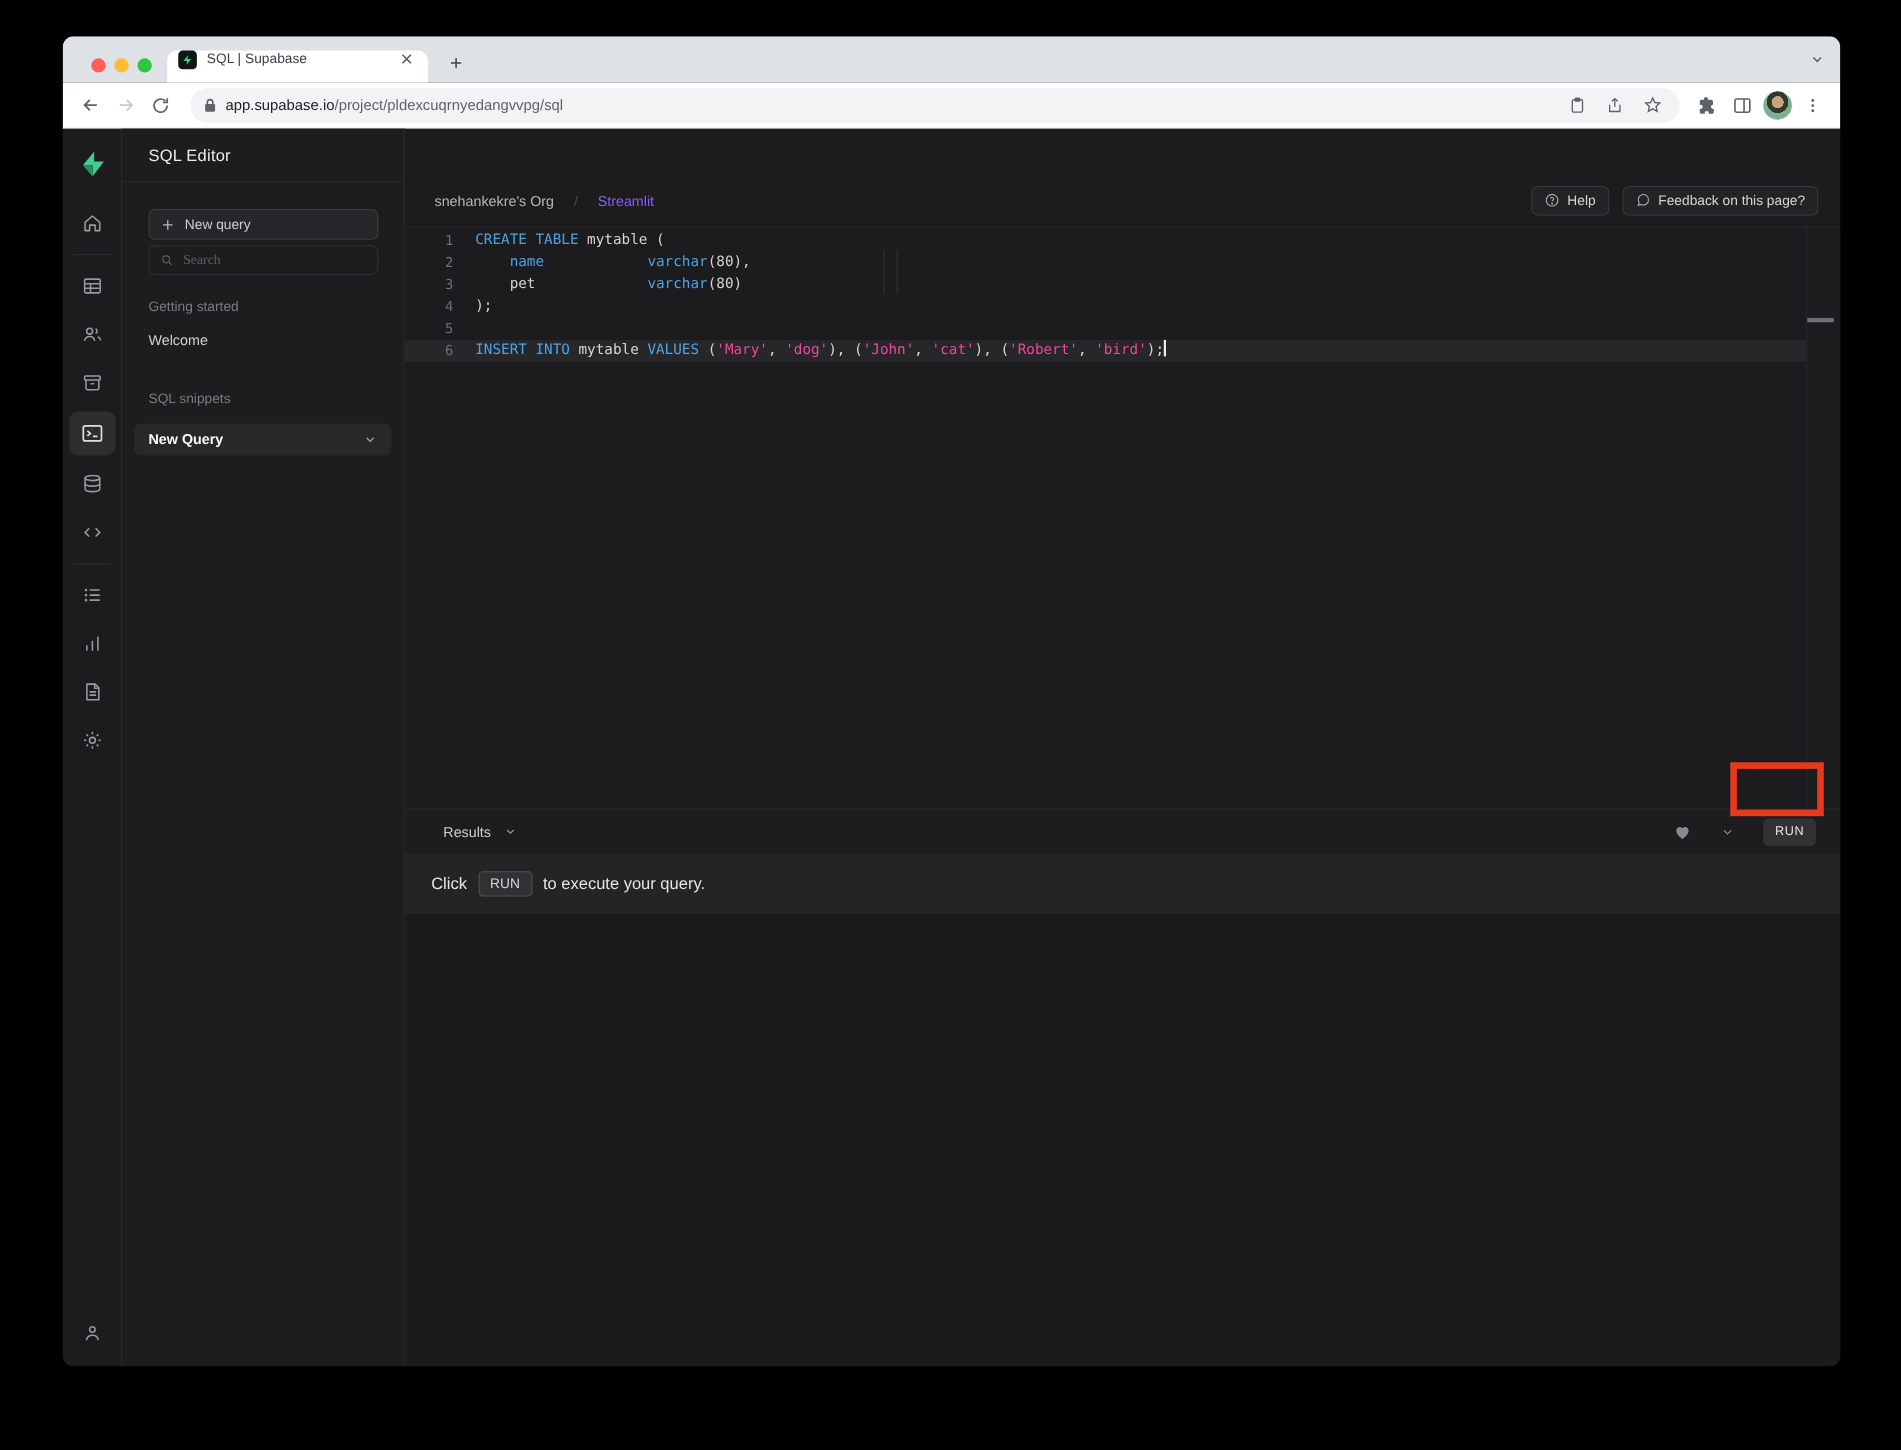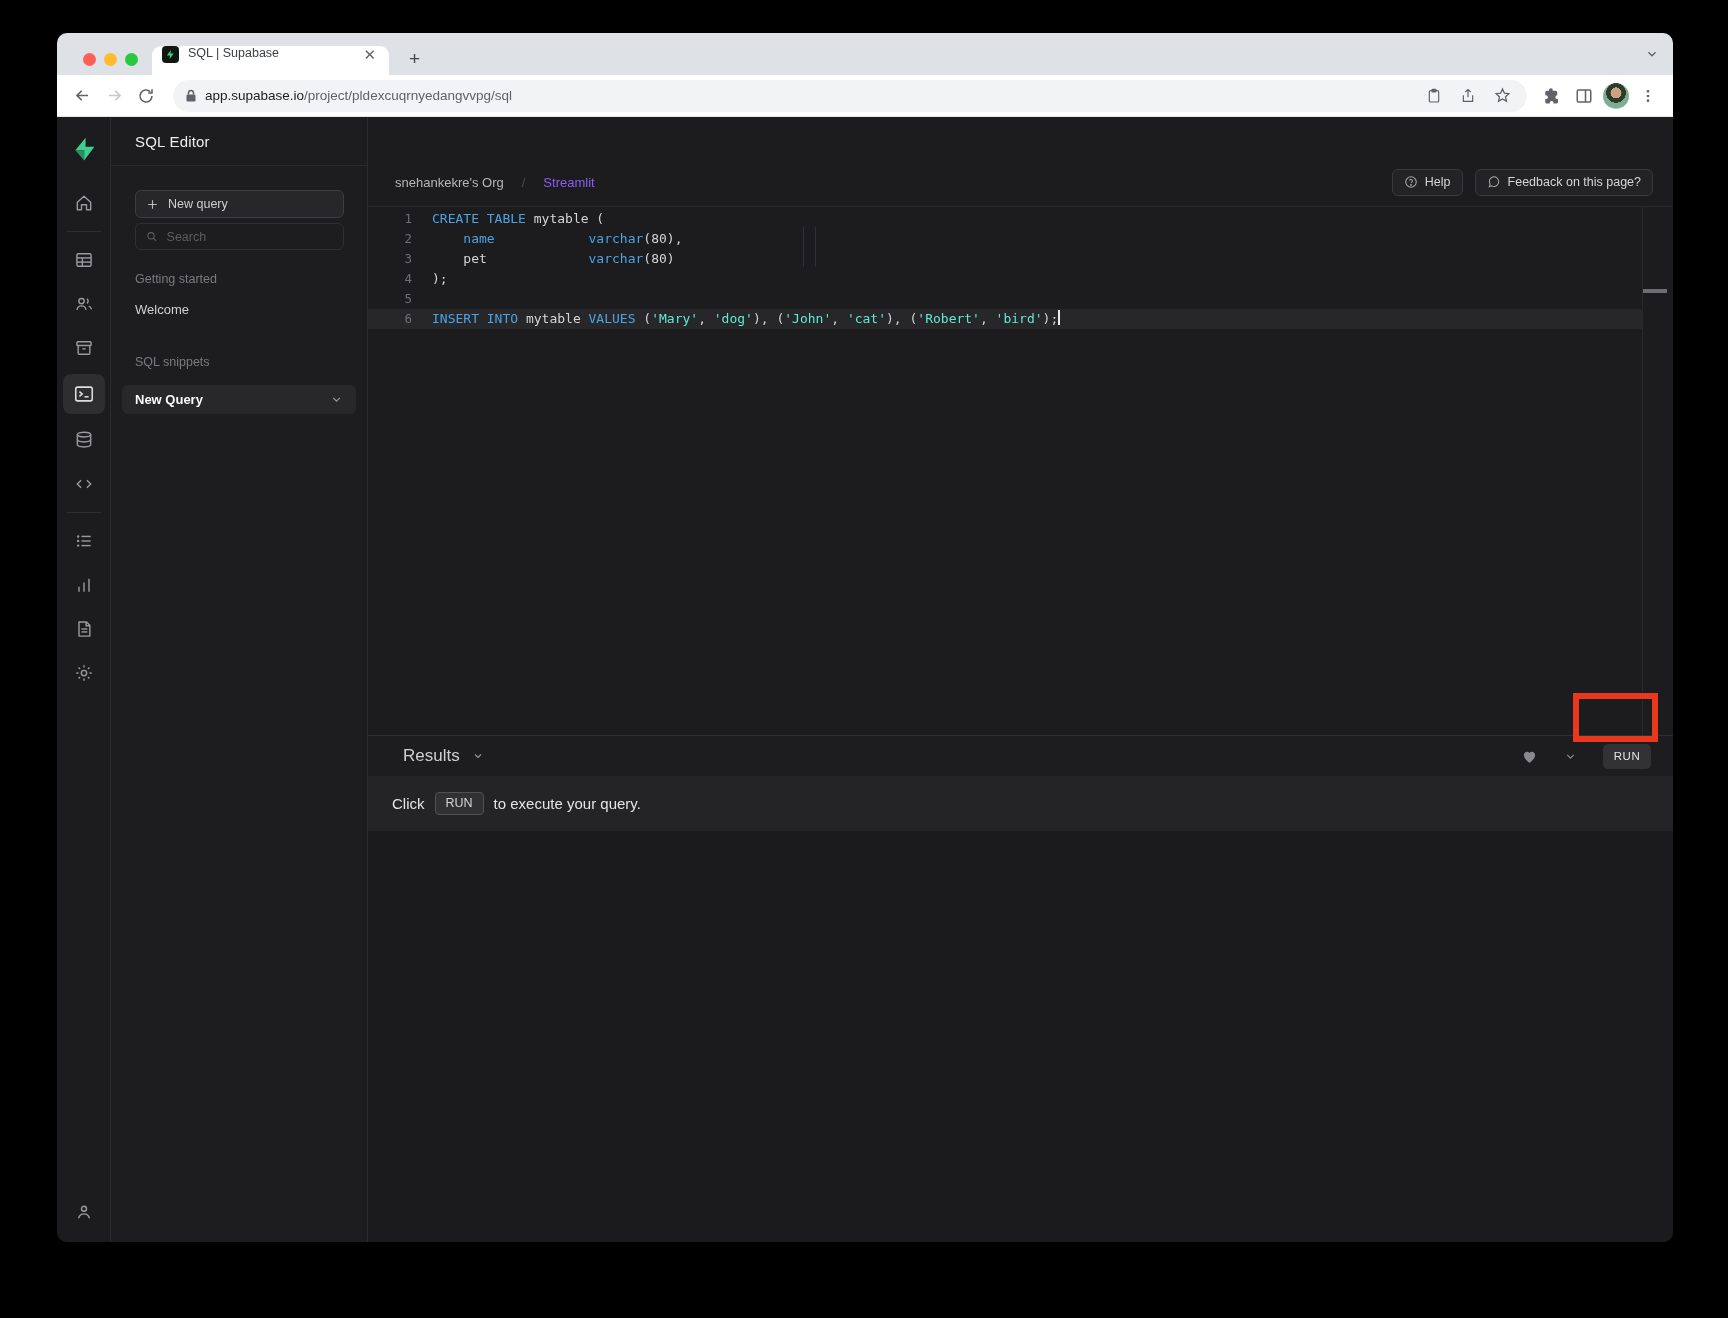--- a/index.html
+++ b/index.html
@@ -42,49 +42,49 @@
   .rail-spacer { flex:1; }
   .rail-bottom { margin-bottom:12px; }
 
   .panel { width:257px; flex:none; border-right:1px solid #2b2b2e; display:flex; flex-direction:column; background:#1d1d1f; }
   .panel-header { height:49px; flex:none; border-bottom:1px solid #2b2b2e; display:flex; align-items:center; padding:0 24px;
                   font-size:15px; color:#ececee; letter-spacing:.2px; }
   .panel-body { padding:24px 23px 0 24px; }
   .btn-newquery { width:100%; height:28px; background:#27272a; border:1px solid #3e3e42; border-radius:6px;
                   display:flex; align-items:center; gap:9px; padding:0 10px; color:#cfcfd1; font-size:12.5px; margin-bottom:5px; }
   .search-box { width:100%; height:27px; border:1px solid #303034; border-radius:6px; display:flex; align-items:center; gap:9px; padding:0 10px; margin-bottom:22px; }
-  .search-box input { background:transparent; border:none; outline:none; color:#9a9a9e; font-size:12.5px; width:100%; font-family:Liberation Sans, sans-serif; }
+  .search-box input { background:transparent; border:none; outline:none; color:#9a9a9e; font-size:12.5px; width:100%; font-family:Liberation Serif, serif; }
   .search-box input::placeholder { color:#5d5d61; }
   .section-label { font-size:12.5px; color:#7b7b7f; margin:8px 0 16px 0; }
   .panel-item { font-size:13px; color:#d0d0d2; margin:0 0 38px 0; }
   .snippet-row { margin:0 -12px 0 -13px; height:29px; background:#28282b; border-radius:6px;
                  display:flex; align-items:center; justify-content:space-between; padding:0 13px; }
   .snippet-row .label { font-size:13px; font-weight:700; color:#fafafa; }
 
   .main { flex:1; display:flex; flex-direction:column; min-width:0;margin-top:41px; }
   .main-header { height:49px; flex:none; border-bottom:1px solid #2b2b2e; display:flex; align-items:center; padding:0 20px 0 27px; }
   .crumbs { display:flex; align-items:center; gap:18px; font-size:13px; }
   .crumb-org { color:#b6b6b8; } .crumb-sep { color:#4c4c50; } .crumb-proj { color:#8b5cf6; }
   .header-actions { margin-left:auto; display:flex; gap:12px; }
   .hbtn { height:27px; background:#232326; border:1px solid #3a3a3e; border-radius:6px; display:flex; align-items:center; gap:7px; padding:0 11px; color:#d5d5d7; font-size:12.5px; }
 
   .editor { height:528px; flex:none; position:relative; background:#1c1c1f; padding-top:2px; overflow:hidden; }
   .code-line { display:flex; height:20px; line-height:20px; font-family:"DejaVu Sans Mono","Liberation Mono",monospace; font-size:13px; width:calc(100% - 31px); }
   .code-line.current { background:rgba(255,255,255,.05); }
   .ln { width:44px; flex:none; text-align:right; color:#6b6f76; font-size:12.5px; }
   .code { padding-left:20px; white-space:pre; color:#d5d5d6; position:relative; }
-  .kw { color:#4ba3e3; } .str { color:#5eead4; } .pl { color:#d5d5d6; }
+  .kw { color:#4ba3e3; } .str { color:#ec4899; } .pl { color:#d5d5d6; }
   .cursor { display:inline-block; width:1.5px; height:15px; background:#ececec; vertical-align:-2px; }
   .indent-guide { position:absolute; width:1px; background:#303034; top:20px; height:40px; }
   .ig1 { left:435px; } .ig2 { left:447px; }
   .scroll-gutter { position:absolute; top:0; bottom:0; right:6px; width:25px; border-left:1px solid #29292c; }
   .scroll-marker { position:absolute; top:82px; left:0; right:0; height:4px; background:#6e6e72; }
 
   .results-bar { height:41px; flex:none; border-top:1px solid #2f2f32; background:#1d1d1f; display:flex; align-items:center; padding:0 22px 0 35px; }
-  .results-label { display:flex; align-items:center; gap:12px; font-size:17px; color:#cfcfd1; }
+  .results-label { display:flex; align-items:center; gap:12px; font-size:13px; color:#cfcfd1; }
   .results-actions { margin-left:auto; display:flex; align-items:center; gap:26px; }
   .run-btn { width:48px; height:25px; background:#323235; border-radius:5px; border:none; color:#e2e2e4;
              font-size:11.5px; letter-spacing:.6px; font-family:"Liberation Sans",sans-serif; }
 
   .message-bar { height:55px; flex:none; background:#242427; display:flex; align-items:center; padding:0 24px; gap:10px; font-size:15px; color:#e4e4e6; }
   .kbd-run { background:#313134; border:1px solid #515154; border-radius:4px; padding:3px 10px 4px; font-size:12.5px; color:#d4d4d6; }
   .results-empty { flex:1; background:#1b1b1d; }
 
   .annotation-rect { position:absolute; left:1573px; top:693px; width:85px; height:49px;
                      border:6px solid #e8391e; z-index:50; pointer-events:none; }

